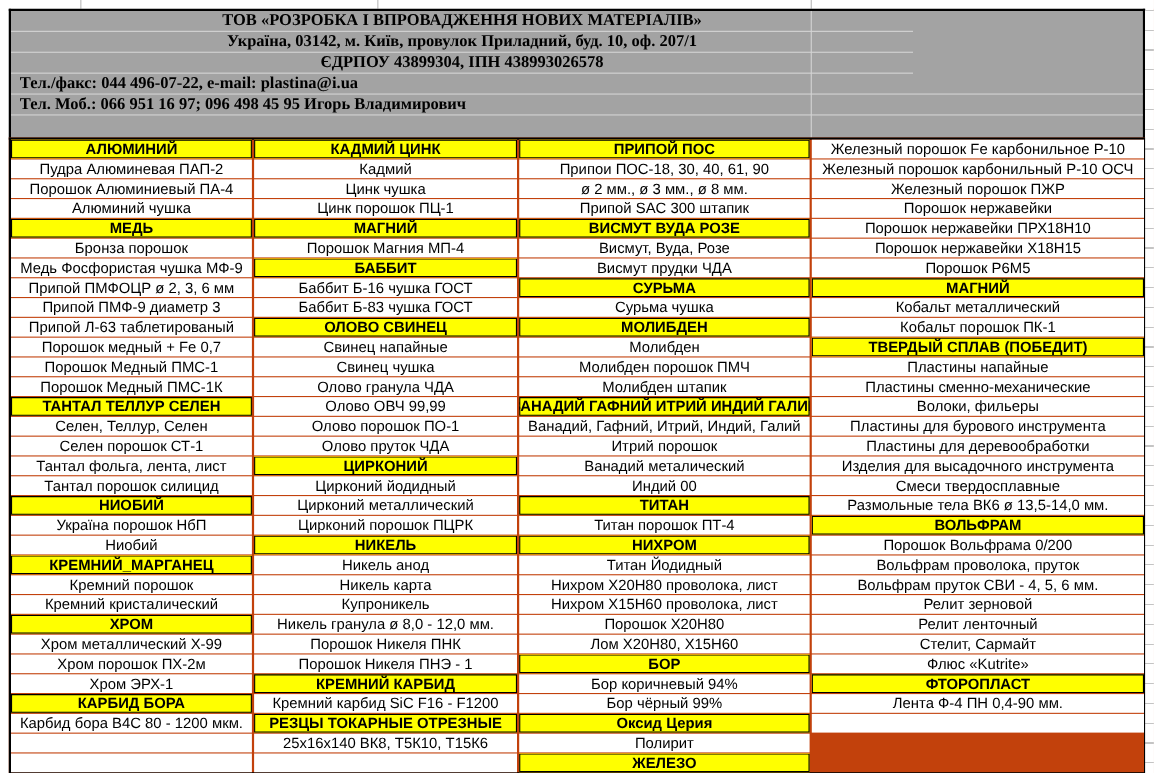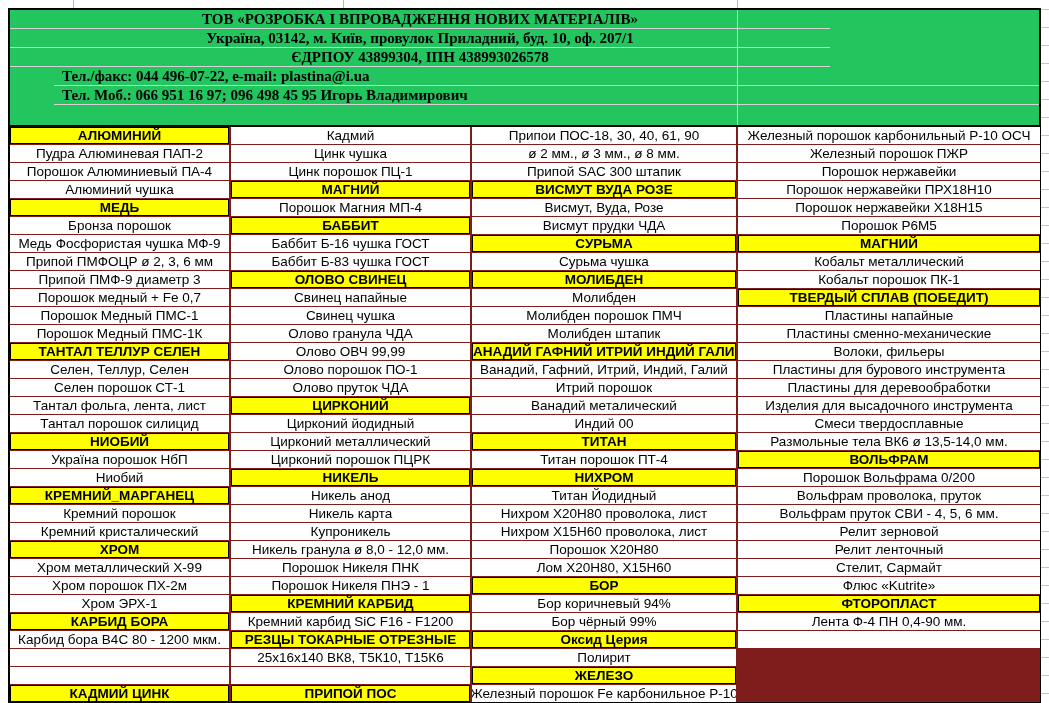--- a/index.html
+++ b/index.html
@@ -7,36 +7,36 @@
     width:1049px;height:703px;position:relative;overflow:hidden;
     background:#ffffff;color:#000;
     font-family:"Liberation Sans",sans-serif;
   }
   
   .top-strip{position:absolute;left:0;top:0;width:1049px;height:8px;background:#fff;}
   .vtick{position:absolute;top:0;width:1px;height:8px;background:#b9b9b9;}
   
   .company-box{
     position:absolute;left:8px;top:8px;width:1029px;height:117px;
-    border:2px solid #000;border-bottom:none;background:#22c55e;
+    border:2px solid #000;border-bottom:none;background:#a3a3a3;
     font-family:"Liberation Serif",serif;font-weight:bold;font-size:15px;
   }
   .company-box .vgrid{position:absolute;left:727px;top:0;width:1px;height:117px;background:#d4d4d4;}
   .hline{height:18px;line-height:18px;border-bottom:1px solid #d4d4d4;white-space:nowrap;overflow:hidden;}
   .hcenter{width:820px;text-align:center;}
-  .hleft{padding-left:8px;text-align:left;margin-left:44px;}
+  .hleft{padding-left:8px;text-align:left;}
   
   .price-table{
     position:absolute;left:8px;top:125px;
     display:grid;
     grid-template-columns:219px 239px 264px 302px;
     grid-template-rows:repeat(32,17px);
     grid-auto-flow:column;
     gap:1px 2px;
-    background:#7f1d1d;
+    background:#c2410c;
     border:2px solid #000;
   }
   .cell{
     background:#fff;
     display:flex;align-items:center;justify-content:center;
     font-size:13.5px;line-height:17px;
     white-space:nowrap;overflow:hidden;
   }
   .cell.cat{
     background:var(--cat-bg,#ffff00);
@@ -70,20 +70,21 @@
 <div class="price-table">
     <div class="cell cat">АЛЮМИНИЙ</div>
     <div class="cell">Пудра Алюминевая ПАП-2</div>
     <div class="cell">Порошок Алюминиевый ПА-4</div>
     <div class="cell">Алюминий чушка</div>
     <div class="cell cat">МЕДЬ</div>
     <div class="cell">Бронза порошок</div>
     <div class="cell">Медь Фосфористая чушка МФ-9</div>
     <div class="cell">Припой ПМФОЦР ø 2, 3, 6 мм</div>
     <div class="cell">Припой ПМФ-9 диаметр 3</div>
+    <div class="cell">Припой Л-63 таблетированый</div>
     <div class="cell">Порошок медный + Fe 0,7</div>
     <div class="cell">Порошок Медный ПМС-1</div>
     <div class="cell">Порошок Медный ПМС-1К</div>
     <div class="cell cat">ТАНТАЛ ТЕЛЛУР  СЕЛЕН</div>
     <div class="cell">Селен, Теллур, Селен</div>
     <div class="cell">Селен  порошок СТ-1</div>
     <div class="cell">Тантал фольга, лента, лист</div>
     <div class="cell">Тантал порошок силицид</div>
     <div class="cell cat">НИОБИЙ</div>
     <div class="cell">Україна порошок НбП</div>

